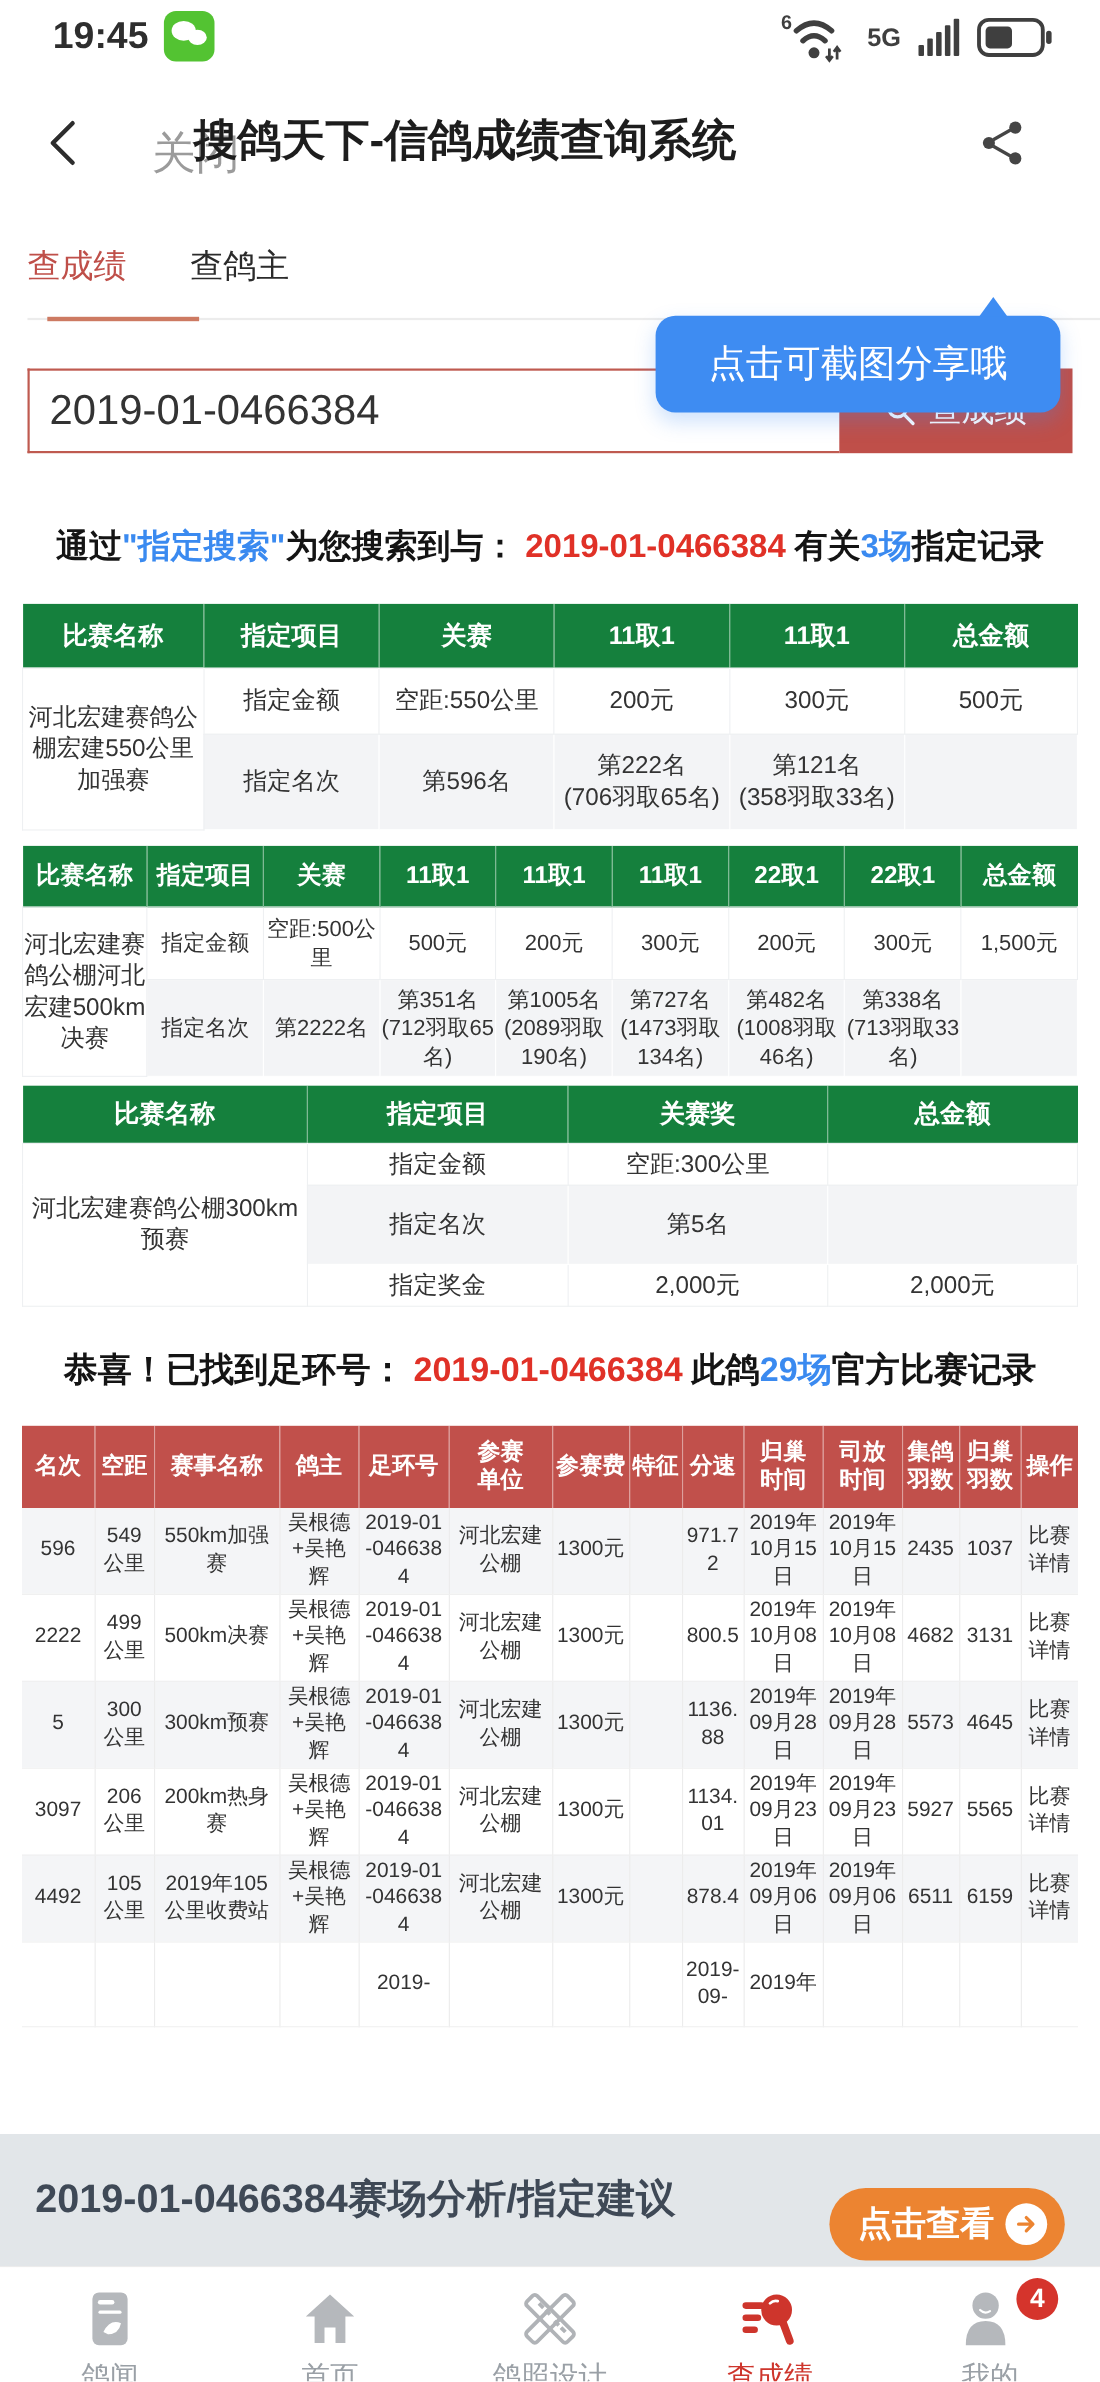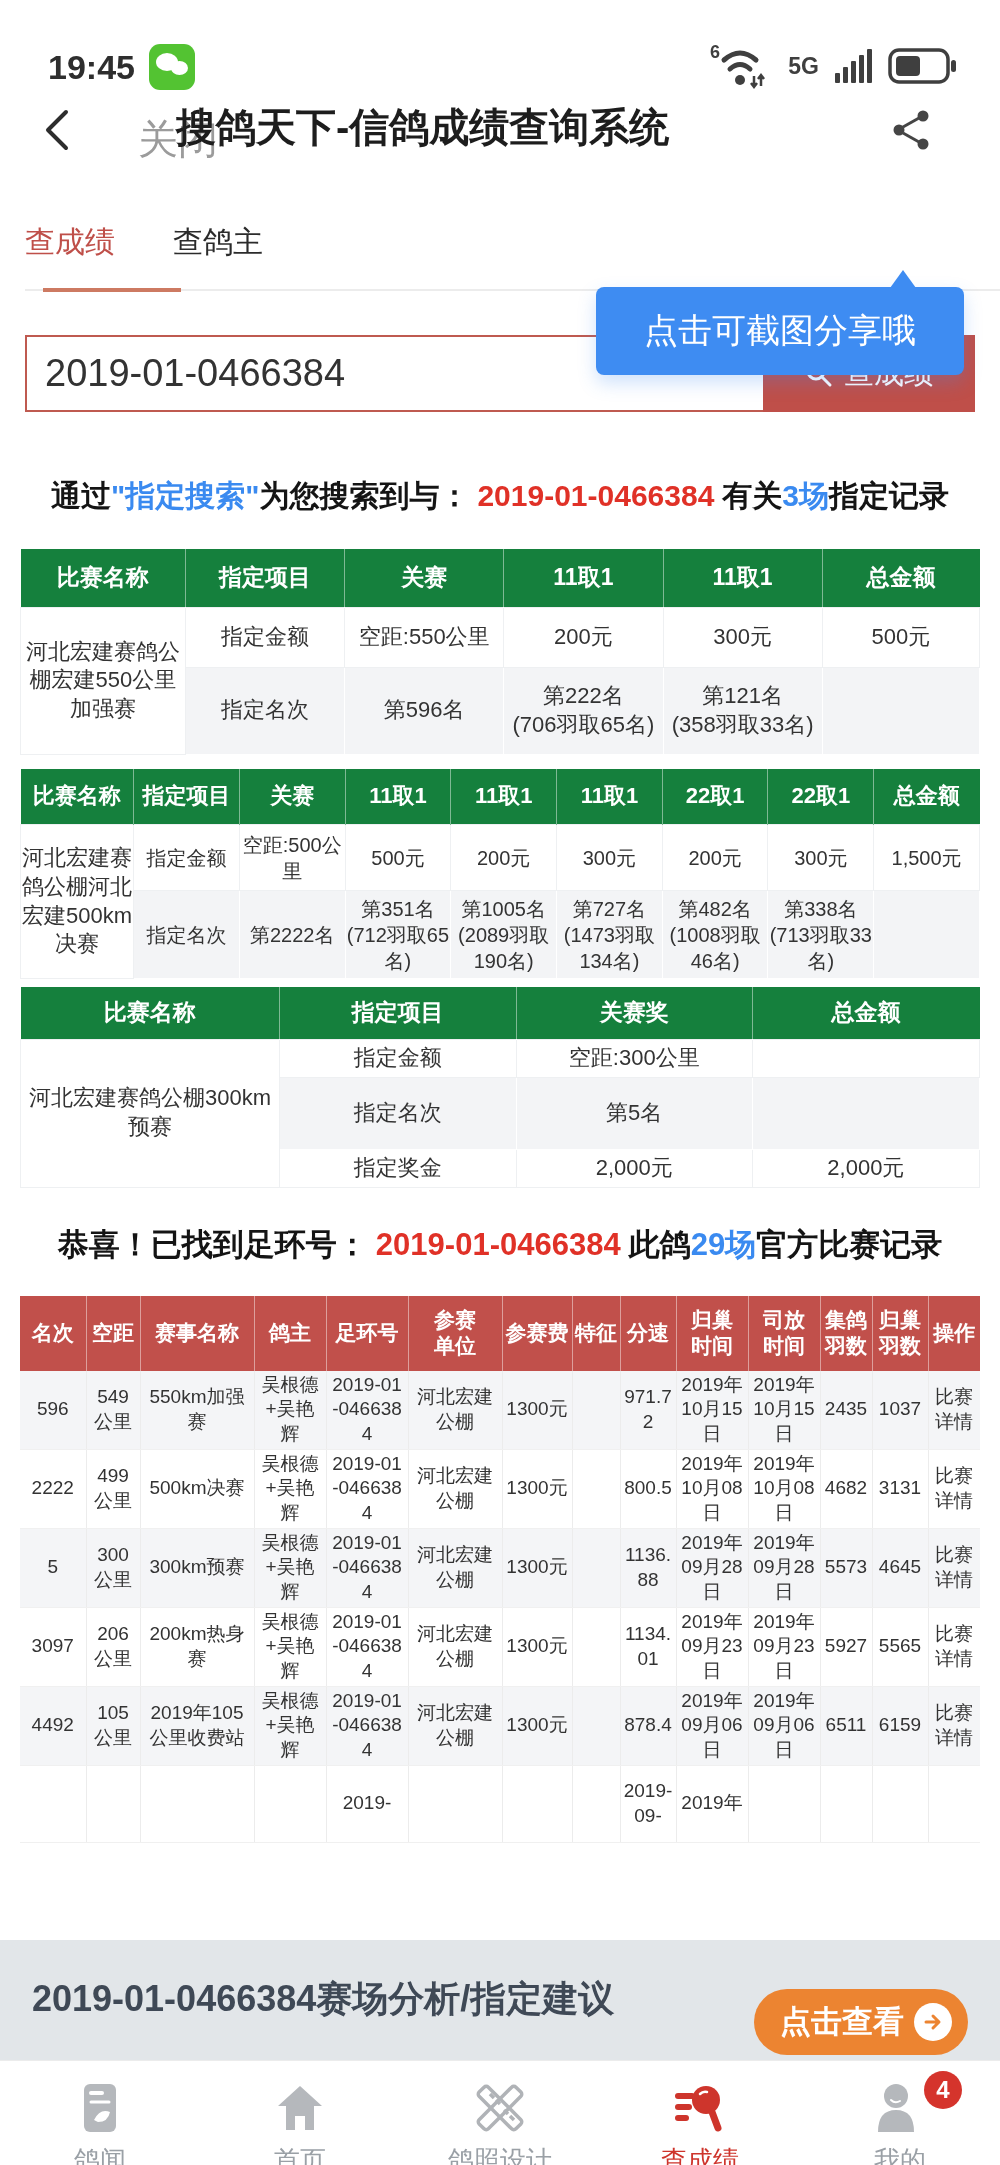--- a/index.html
+++ b/index.html
@@ -1,20 +1,20 @@
 <!DOCTYPE html>
 <html><head>
 <meta charset="utf-8">
 <style>
   * { margin:0; padding:0; box-sizing:border-box; }
   html,body { width:1000px; background:#fff; font-family:"Liberation Sans", sans-serif; }
   .page { position:relative; width:1000px; height:2165px; overflow:hidden; background:#fff; }
 
   
-  .status-bar { height:90px; display:flex; align-items:flex-end; justify-content:space-between; padding:10px 42px 0 48px; }
+  .status-bar { height:90px; display:flex; align-items:flex-start; justify-content:space-between; padding:10px 42px 0 48px; }
   .sb-left { display:flex; align-items:center; gap:14px; }
   .sb-time { font-size:34px; font-weight:bold; color:#2e2e2e; }
   .wechat-icon { width:46px; height:46px; background:#53c332; border-radius:11px; position:relative; }
   .wechat-icon::before { content:""; position:absolute; left:7px; top:9px; width:22px; height:18px; background:#fff; border-radius:50%; }
   .wechat-icon::after { content:""; position:absolute; right:7px; top:17px; width:17px; height:14px; background:#fff; border-radius:50%; }
   .sb-right { display:flex; align-items:center; gap:16px; }
   .sb-5g { font-size:23px; font-weight:bold; color:#3f3f3f; }
   .bars { display:flex; align-items:flex-end; gap:3px; }
   .bars i { display:block; width:5px; background:#3f3f3f; border-radius:1px; }
 
@@ -32,21 +32,21 @@
   .tab.active { color:#bf4f49; }
   .tab-rule { margin-top:26px; height:2px; background:#ececec; position:relative; }
   .tab-rule .seg { position:absolute; left:18px; top:-1px; width:138px; height:4px; background:#cd7a62; }
 
   
   .search-wrap { margin:44px 25px 0 25px; display:flex; height:77px; }
   .search-input { flex:1; border:2px solid #bf5a50; border-right:none; font-size:38px; color:#333; padding:0 18px; outline:none; font-family:inherit; }
   .search-btn { width:212px; background:#bf4f49; color:#fff; font-size:30px; display:flex; align-items:center; justify-content:center; gap:10px; border:none; }
 
   
-  .tooltip { position:absolute; left:596px; top:287px; width:368px; height:88px; background:#3e8cf2; border-radius:8px; color:#fff; font-size:34px; display:flex; align-items:center; justify-content:center; box-shadow:0 8px 18px rgba(62,140,242,.25); z-index:5; }
+  .tooltip { position:absolute; left:596px; top:287px; width:368px; height:88px; background:#3e8cf2; border-radius:18px; color:#fff; font-size:34px; display:flex; align-items:center; justify-content:center; box-shadow:0 8px 18px rgba(62,140,242,.25); z-index:5; }
   .tooltip::before { content:""; position:absolute; top:-17px; right:48px; border:13px solid transparent; border-bottom:18px solid #3e8cf2; border-top:none; }
 
   
   .notice { text-align:center; font-weight:bold; color:#141414; }
   .notice1 { margin-top:64px; font-size:30px; }
   .notice2 { margin-top:36px; font-size:31px; }
   .c-blue { color:#3a8af0; }
   .c-red { color:#e03127; margin:0 8px; }
 
   

